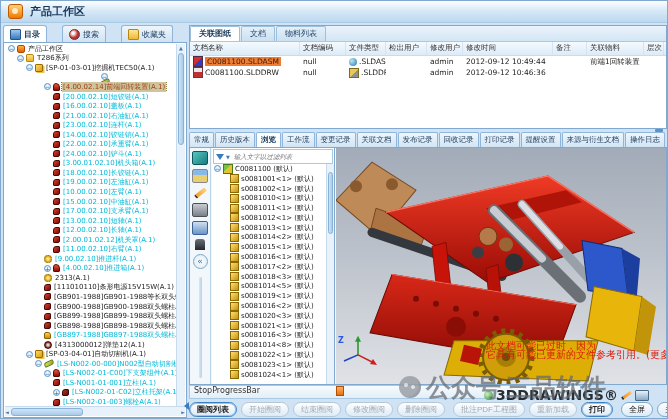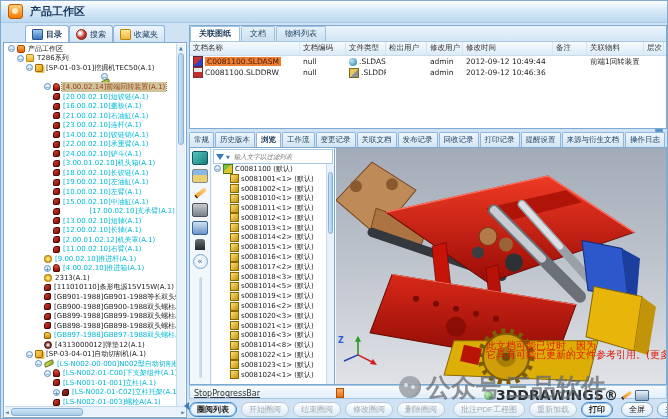--- a/index.html
+++ b/index.html
@@ -9,21 +9,21 @@
   .titlebar{position:absolute;left:0;top:0;width:100%;height:22px;
     background:linear-gradient(#fdfeff,#d7e9f7 45%,#bcd8ef);display:flex;align-items:center;
     padding-left:7px;box-sizing:border-box;border-bottom:1px solid #aacbe6;}
   .app-icon{width:13px;height:13px;border-radius:3px;background:linear-gradient(#ffd27a,#f07800);
     border:1px solid #c05a00;margin-right:7px;position:relative;flex:none;}
   .app-icon::after{content:"";position:absolute;left:3px;top:3px;width:6px;height:6px;border-radius:50%;
     background:#fff3d8;opacity:.85;}
   .title{font-size:11px;font-weight:bold;color:#17365a;}
   
   #left-panel{position:absolute;left:2px;top:24px;width:184px;height:393px;}
-  #left-tabs{display:flex;height:17px;gap:0;justify-content:center;}
+  #left-tabs{display:flex;height:17px;gap:15px;}
   .ltab{display:flex;align-items:center;gap:3px;padding:0 6px;font-size:8px;color:#1a3a5c;
     background:linear-gradient(#eef6fc,#cfe2f2);border:1px solid #8fb6da;border-bottom:none;
     border-radius:3px 3px 0 0;white-space:nowrap;}
   .ltab.sel{background:#fff;font-weight:bold;}
   .tabicon{width:9px;height:9px;display:inline-block;flex:none;}
   .directory-icon{background:linear-gradient(#9ec8f0,#3a78c0);border:1px solid #26538a;border-radius:1px;}
   .search-icon{background:radial-gradient(circle at 35% 35%,#f0f8ff 15%,#d03020 55%,#2a50a0 100%);
     border-radius:50%;border:1px solid #8a2010;}
   .favorites-icon{background:linear-gradient(#ffe694,#edb73c);border:1px solid #b8860b;border-radius:1px 2px 1px 1px;}
   #tree-wrap{position:absolute;left:0;top:17px;right:0;bottom:0;background:#fff;border:1px solid #7fa9d0;}
@@ -104,23 +104,23 @@
   .ic-gold{flex:none;width:7px;height:7px;background:linear-gradient(135deg,#ffe070,#c89010);border:1px solid #8a6a00;margin-right:2px;}
   .ic-asmg{flex:none;width:8px;height:8px;background:linear-gradient(135deg,#74c44a 40%,#e8c22a 40%);border:1px solid #4a7a1a;margin-right:2px;}
   .fvscroll{position:absolute;right:0;top:16px;width:7px;bottom:0;background:#e9f2fa;border-left:1px solid #c6dcee;}
   .fvthumb{display:block;margin:8px 1px 0;height:60px;background:linear-gradient(90deg,#cfe4f6,#a8cbe8);border:1px solid #8ab2d6;border-radius:3px;}
   #viewer{position:absolute;left:146px;top:0;right:0;bottom:0;overflow:hidden;
     background:linear-gradient(180deg,#a2abb8 0%,#bcc2cb 45%,#e0e2e6 100%);}
   #viewer svg{position:absolute;left:0;top:0;width:100%;height:100%;}
   #axis-z{position:absolute;left:2px;top:188px;color:#2a5ae0;font-size:8px;font-weight:bold;}
   #warn{position:absolute;left:150px;top:194px;width:176px;color:#e01808;font-size:10px;line-height:8.5px;white-space:nowrap;}
   
-  #status-row{position:absolute;left:188px;top:384px;width:478px;height:14px;box-sizing:border-box;
-    background:linear-gradient(#f7fbfe,#e2eef8);border:1px solid #a8c8e4;display:flex;align-items:flex-end;
-    font-size:8px;color:#333;padding-left:4px;text-decoration:underline;}
+  #status-row{position:absolute;left:188px;top:384px;width:392px;height:14px;box-sizing:border-box;
+    background:linear-gradient(#f7fbfe,#e2eef8);border:1px solid #a8c8e4;display:flex;align-items:flex-start;
+    font-size:8px;color:#333;padding-left:4px;}
   .status-doc-icon{width:6px;height:8px;background:linear-gradient(#ffb060,#e87010);border:1px solid #b05008;margin-left:76px;flex:none;}
   #brand{position:absolute;left:294px;top:1px;display:flex;align-items:center;gap:3px;font-size:14px;font-weight:bold;color:#2a2e33;}
   .brand-globe{width:9px;height:9px;border-radius:50%;background:radial-gradient(circle at 35% 35%,#c8f0c0,#2a8a30);flex:none;}
   .brand-pencil{width:11px;height:3px;background:linear-gradient(90deg,#303030 15%,#f09028 15%,#ffc060 100%);transform:rotate(-35deg);flex:none;}
   .brand-printer{width:12px;height:9px;background:linear-gradient(#e8f0f8,#8aaac8);border:1px solid #4a6a8a;border-radius:1px;flex:none;}
   #footer{position:absolute;left:188px;top:399px;width:478px;height:18px;display:flex;align-items:center;gap:4px;}
   .btn{height:15px;padding:0 7px;border-radius:8px;border:1px solid #7aa8cc;font-size:8px;line-height:13px;
     color:#222;background:linear-gradient(#ffffff,#dcebf7);white-space:nowrap;}
   .btn.primary{border:1px solid #3a80c0;box-shadow:0 0 0 1px #9cc6e8 inset;font-weight:bold;}
   .btn.disabled{color:#a0aab4;border-color:#b4c8d8;}
@@ -228,21 +228,21 @@
             <span class="lbl c-cyan">[19.00.02.10]左油缸(A.1)</span>
           </div>
           <div class="trow" style="padding-left: 47px;">
             <span class="ic ic-part-red2"></span>
             <span class="lbl c-cyan">[10.00.02.10]左臂(A.1)</span>
           </div>
           <div class="trow" style="padding-left: 47px;">
             <span class="ic ic-part-red2"></span>
             <span class="lbl c-cyan">[15.00.02.10]中油缸(A.1)</span>
           </div>
-          <div class="trow" style="padding-left: 47px; justify-content: space-between;">
+          <div class="trow" style="padding-left: 47px;">
             <span class="ic ic-part-red2"></span>
             <span class="lbl c-cyan">[17.00.02.10]支承臂(A.1)</span>
           </div>
           <div class="trow" style="padding-left: 47px;">
             <span class="ic ic-part-red2"></span>
             <span class="lbl c-cyan">[13.00.02.10]短轴(A.1)</span>
           </div>
           <div class="trow" style="padding-left: 47px;">
             <span class="ic ic-part-red2"></span>
             <span class="lbl c-cyan">[12.00.02.10]长轴(A.1)</span>

